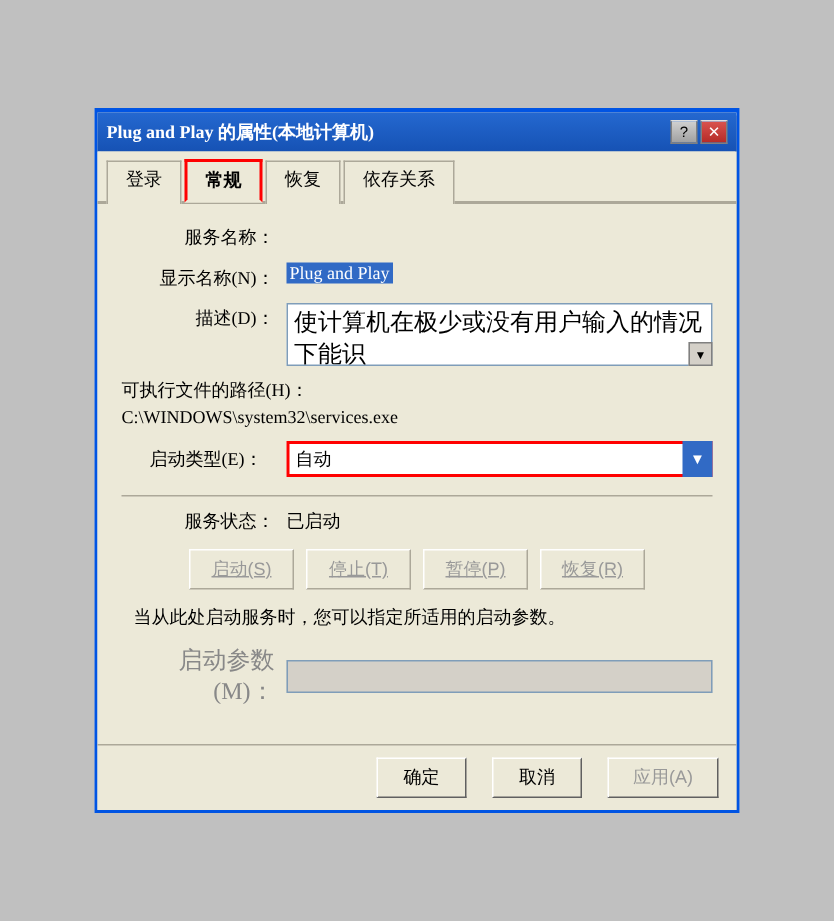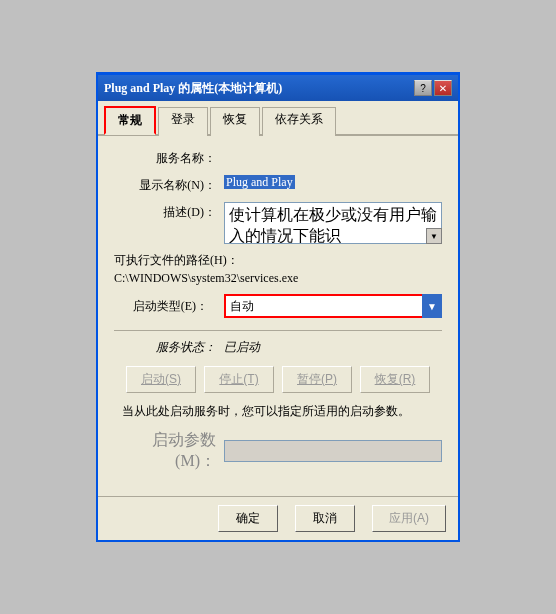--- a/index.html
+++ b/index.html
@@ -10,21 +10,21 @@
       display: flex;
       align-items: center;
       justify-content: center;
       width: 556px;
       height: 614px;
     }
     .window {
       background: #ece9d8;
       border: 2px solid #0054e3;
       border-top: 3px solid #0054e3;
-      width: 364px;
+      width: 430px;
       box-shadow: 2px 2px 0 #fff inset, -1px -1px 0 #808080 inset;
       position: relative;
     }
     .title-bar {
       background: linear-gradient(to bottom, #2468d0 0%, #1652b4 100%);
       color: white;
       font-size: 12px;
       font-weight: bold;
       padding: 4px 6px;
       display: flex;
@@ -193,21 +193,20 @@
     }
     .divider {
       border: none;
       border-top: 1px solid #aca899;
       margin: 8px 0;
     }
     .status-row {
       display: flex;
       align-items: center;
       margin-bottom: 10px;
-      font-style: italic;
     }
     .status-label {
       width: 110px;
       min-width: 110px;
       text-align: right;
       padding-right: 8px;
       font-size: 12px;
     }
     .status-value {
       font-size: 12px;
@@ -291,25 +290,25 @@
 
   <div class="title-bar">
     <span class="title-bar-title">Plug and Play 的属性(本地计算机)</span>
     <div class="title-bar-buttons">
       <button class="title-btn">?</button>
       <button class="title-btn close">✕</button>
     </div>
   </div>
 
   <div class="tabs-row">
+    <div class="tab">
+      <span>登录</span>
+    </div>
     <div class="tab active">
       <span>常规</span>
-    </div>
-    <div class="tab">
-      <span>登录</span>
     </div>
     <div class="tab">
       <span>恢复</span>
     </div>
     <div class="tab">
       <span>依存关系</span>
     </div>
   </div>
 
   <div class="content">

